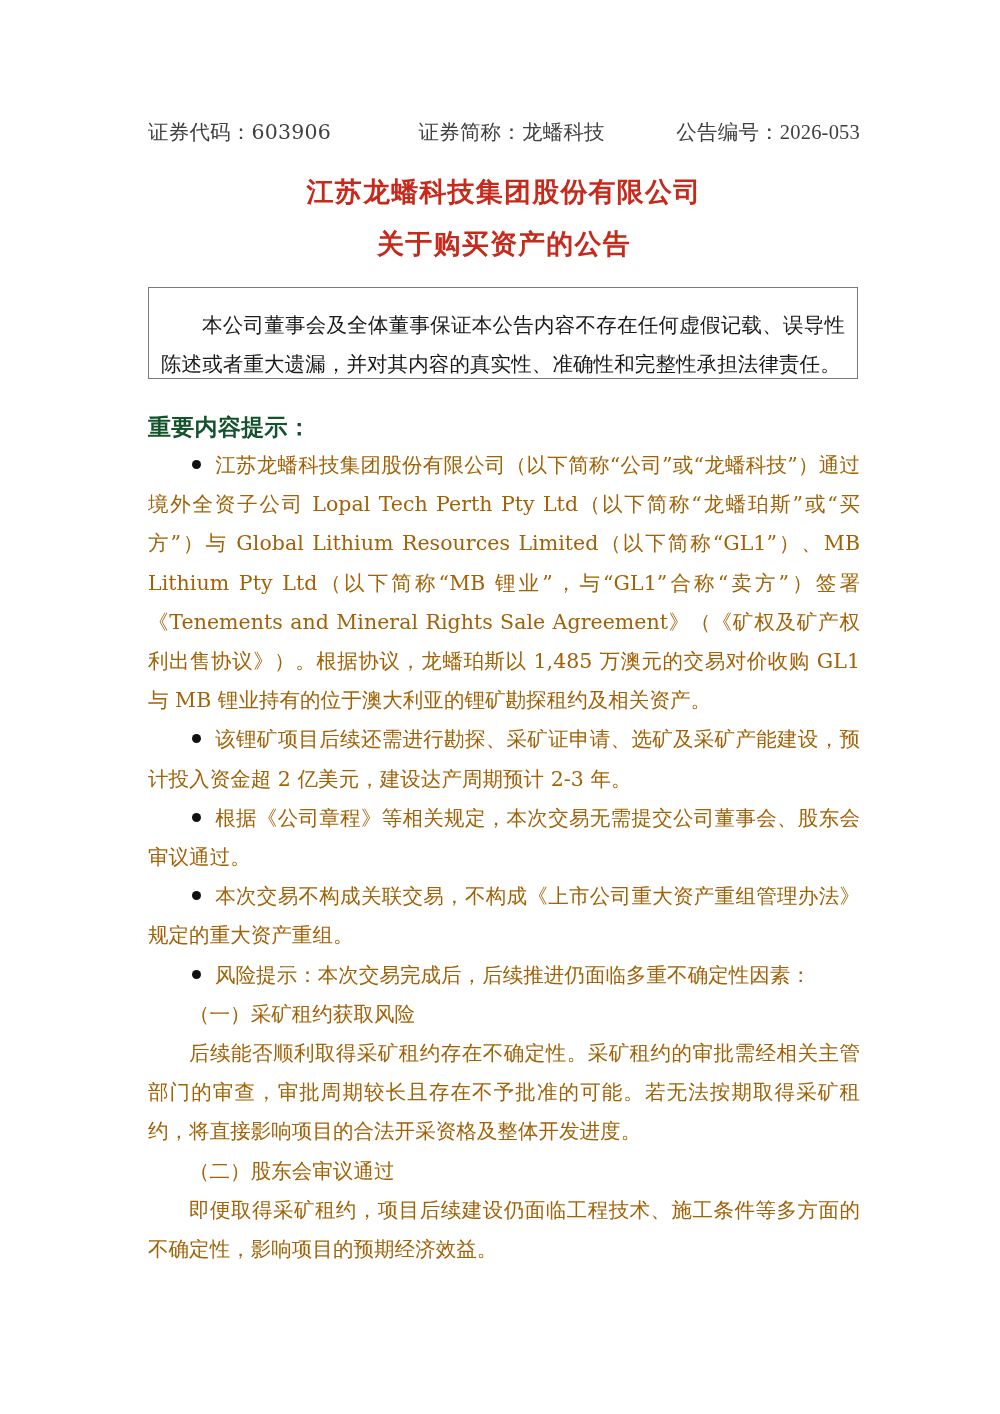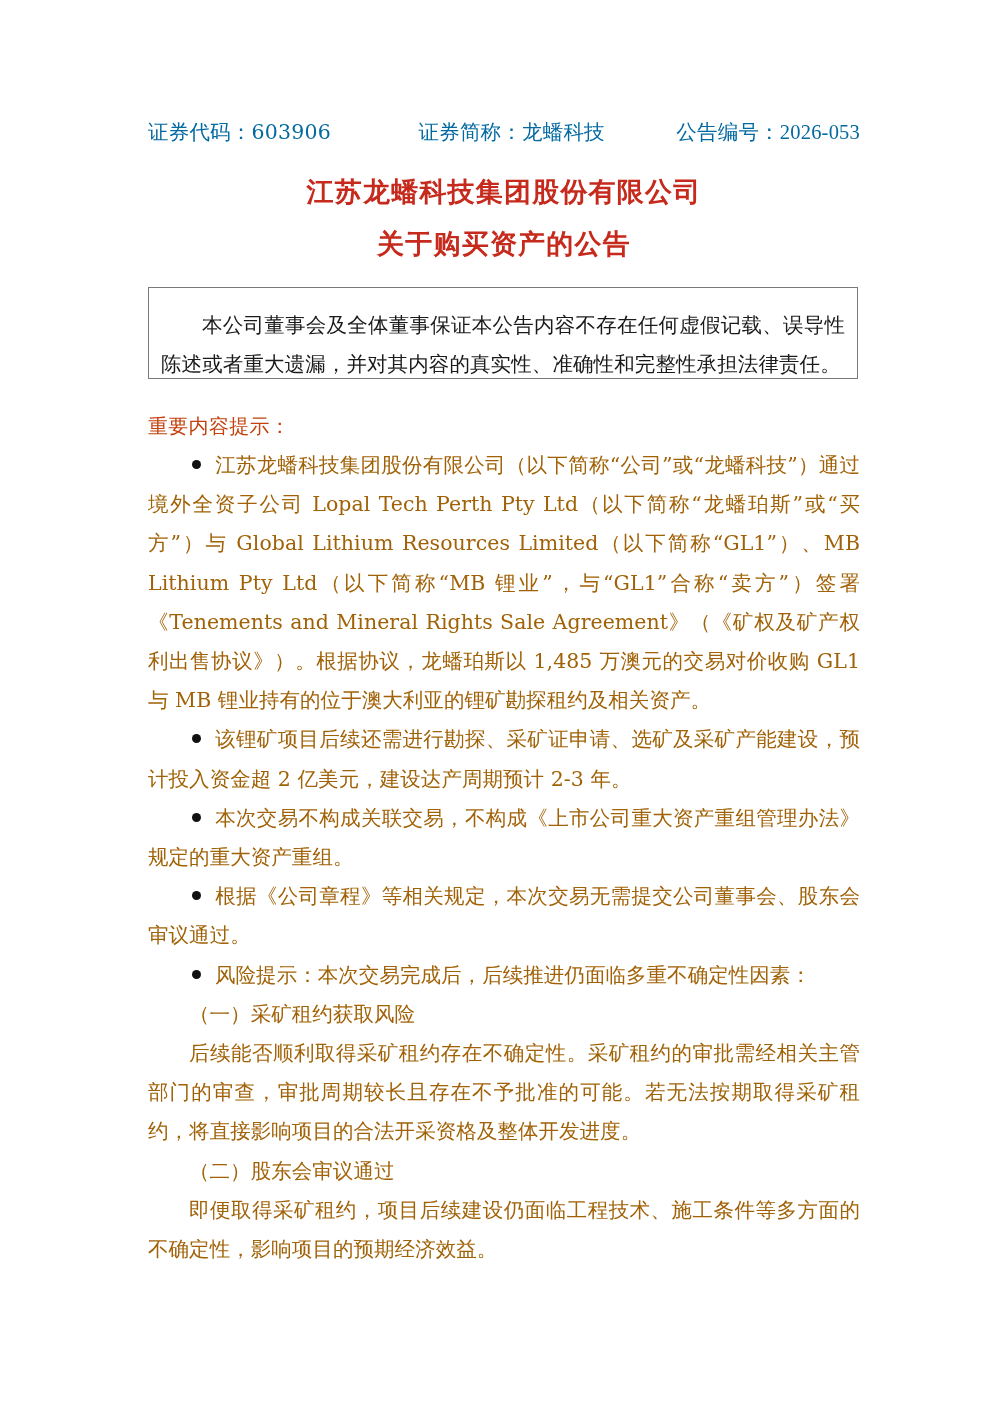--- a/index.html
+++ b/index.html
@@ -27,21 +27,21 @@
   .doc-header {
     position: absolute;
     left: 148px;
     top: 118px;
     width: 712px;
     display: flex;
     justify-content: space-between;
     align-items: center;
     font-size: 20.5px;
     letter-spacing: 0.2px;
-    color: #0369a1;
+    color: #404040;
   }
   .doc-header .hdr-cell {
     white-space: nowrap;
   }
   .doc-header .hdr-cell.mid {
     margin-left: 26px;
   }
   .doc-header .hdr-cell.right {
     margin-left: 10px;
     font-family: Liberation Serif, serif;
@@ -89,24 +89,24 @@
   }
 
   
   .body-block {
     position: absolute;
     left: 148px;
     top: 407px;
     width: 712px;
   }
   .section-label {
-    font-size: 20px;
-    font-weight: normal;
+    font-size: 23px;
+    font-weight: bold;
     line-height: 39px;
-    color: #c2410c;
+    color: #14532d;
     letter-spacing: 0.3px;
   }
   p.para {
     margin: 0;
     font-size: 20.5px;
     line-height: 39.2px;
     text-align: justify;
     text-justify: inter-ideograph;
     color: #a16207;
     letter-spacing: 0.05px;
@@ -152,23 +152,23 @@
   </div>
 
   <div class="body-block">
 
     <div class="section-label">重要内容提示：</div>
 
     <p class="para bullet"><span class="bullet-dot"></span><span>江苏龙蟠科技集团股份有限公司（以下简称“公司”或“龙蟠科技”）通过境外全资子公司 Lopal Tech Perth Pty Ltd（以下简称“龙蟠珀斯”或“买方”）与 Global Lithium Resources Limited（以下简称“GL1”）、MB Lithium Pty Ltd（以下简称“MB 锂业”，与“GL1”合称“卖方”）签署《Tenements and Mineral Rights Sale Agreement》（《矿权及矿产权利出售协议》）。根据协议，龙蟠珀斯以 1,485 万澳元的交易对价收购 GL1 与 MB 锂业持有的位于澳大利亚的锂矿勘探租约及相关资产。</span></p>
 
     <p class="para bullet"><span class="bullet-dot"></span><span>该锂矿项目后续还需进行勘探、采矿证申请、选矿及采矿产能建设，预计投入资金超 2 亿美元，建设达产周期预计 2-3 年。</span></p>
 
+    <p class="para bullet"><span class="bullet-dot"></span><span>根据《公司章程》等相关规定，本次交易无需提交公司董事会、股东会审议通过。</span></p>
+
     <p class="para bullet"><span class="bullet-dot"></span><span>本次交易不构成关联交易，不构成《上市公司重大资产重组管理办法》规定的重大资产重组。</span></p>
-
-    <p class="para bullet"><span class="bullet-dot"></span><span>根据《公司章程》等相关规定，本次交易无需提交公司董事会、股东会审议通过。</span></p>
 
     <p class="para bullet"><span class="bullet-dot"></span><span>风险提示：本次交易完成后，后续推进仍面临多重不确定性因素：</span></p>
 
     <p class="para sub-head">（一）采矿租约获取风险</p>
 
     <p class="para indent">后续能否顺利取得采矿租约存在不确定性。采矿租约的审批需经相关主管部门的审查，审批周期较长且存在不予批准的可能。若无法按期取得采矿租约，将直接影响项目的合法开采资格及整体开发进度。</p>
 
     <p class="para sub-head">（二）股东会审议通过</p>
 
     <p class="para indent">即便取得采矿租约，项目后续建设仍面临工程技术、施工条件等多方面的不确定性，影响项目的预期经济效益。</p>

